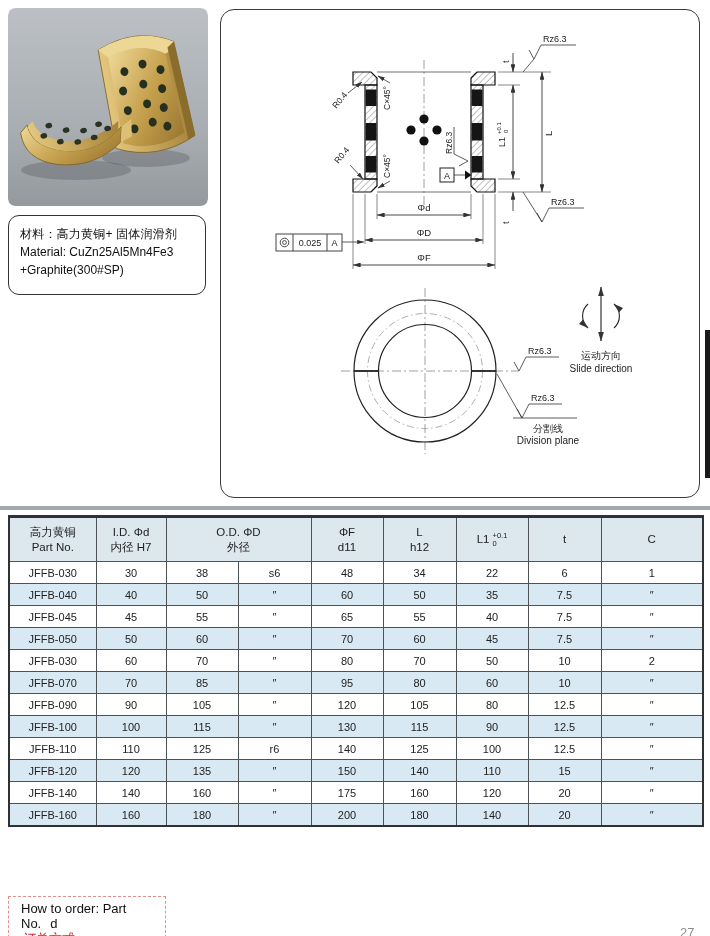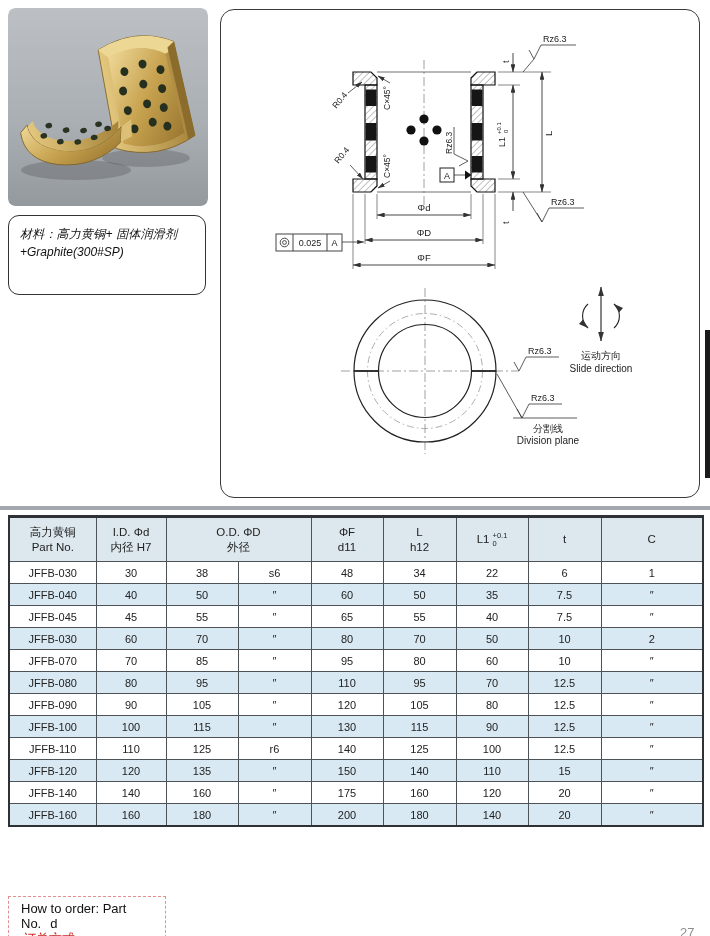--- a/index.html
+++ b/index.html
@@ -6,21 +6,21 @@
   body{
     width:710px;height:936px;position:relative;overflow:hidden;
     background:#ffffff;font-family:"Liberation Sans",sans-serif;color:#222;
   }
   .abs{position:absolute;}
   
   .photo-panel{left:8px;top:8px;width:200px;height:198px;border-radius:7px;overflow:hidden;}
   
   .material-box{
     left:8px;top:215px;width:198px;height:80px;border:1.6px solid #333;border-radius:11px;
-    box-sizing:border-box;padding:9px 10px 0 11px;font-size:12px;line-height:18px;color:#111;font-style:italic;
+    box-sizing:border-box;padding:9px 10px 0 11px;font-size:12px;line-height:18px;color:#111;
   }
   .material-box .cn{letter-spacing:0.2px;}
   
   .drawing-panel{left:220px;top:9px;width:480px;height:489px;border:1.5px solid #3a3a3a;border-radius:14px;box-sizing:border-box;}
   
   .divider{left:0;top:506px;width:710px;height:4px;background:#a2a8ad;}
   
   .edge-tab{left:705px;top:330px;width:5px;height:148px;background:#1b1b1b;}
   
   table.spec{
@@ -108,20 +108,21 @@
           <ellipse cx="-5" cy="-5" rx="3.4" ry="2.7"></ellipse>
           <ellipse cx="12" cy="-1" rx="3.4" ry="2.7"></ellipse>
         <ellipse cx="28" cy="-4" rx="3.4" ry="2.7"></ellipse>
       </g>
     </g>
   </svg>
 </div>
 
 <div class="abs material-box">
   <div class="cn">材料：高力黄铜+ 固体润滑剂</div>
+  <div>Material: CuZn25Al5Mn4Fe3</div>
   <div>+Graphite(300#SP)</div>
 </div>
 
 <div class="abs drawing-panel">
 <svg width="477" height="486" viewBox="0 0 477 486">
   <defs>
     <marker id="ar" viewBox="0 0 10 6" refX="9.5" refY="3" markerWidth="9" markerHeight="5.5" orient="auto-start-reverse">
       <path d="M0,0 L10,3 L0,6 Z" fill="#333"></path>
     </marker>
     <pattern id="h45" patternUnits="userSpaceOnUse" width="4.5" height="4.5" patternTransform="rotate(45)">
@@ -384,50 +385,50 @@
         <td>45</td>
         <td>55</td>
         <td>″</td>
         <td>65</td>
         <td>55</td>
         <td>40</td>
         <td>7.5</td>
         <td>″</td>
       </tr>
       <tr>
+        <td>JFFB-050</td>
+        <td>50</td>
+        <td>60</td>
+        <td>″</td>
+        <td>70</td>
+        <td>60</td>
+        <td>45</td>
+        <td>7.5</td>
+        <td>″</td>
+      </tr>
+      <tr>
         <td>JFFB-030</td>
         <td>60</td>
         <td>70</td>
         <td>″</td>
         <td>80</td>
         <td>70</td>
         <td>50</td>
         <td>10</td>
         <td>2</td>
       </tr>
       <tr>
         <td>JFFB-070</td>
         <td>70</td>
         <td>85</td>
         <td>″</td>
         <td>95</td>
         <td>80</td>
         <td>60</td>
         <td>10</td>
-        <td>″</td>
-      </tr>
-      <tr>
-        <td>JFFB-080</td>
-        <td>80</td>
-        <td>95</td>
-        <td>″</td>
-        <td>110</td>
-        <td>95</td>
-        <td>70</td>
-        <td>12.5</td>
         <td>″</td>
       </tr>
       <tr>
         <td>JFFB-090</td>
         <td>90</td>
         <td>105</td>
         <td>″</td>
         <td>120</td>
         <td>105</td>
         <td>80</td>

